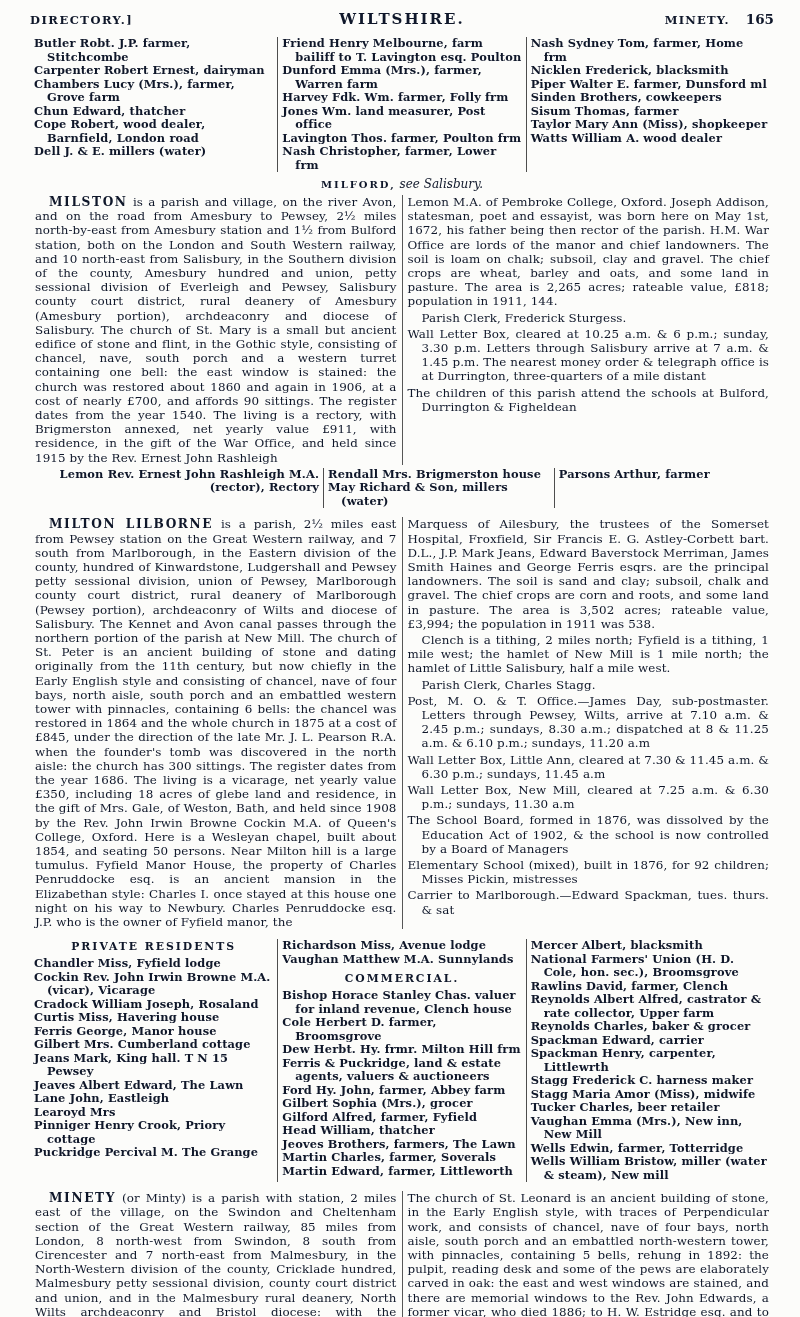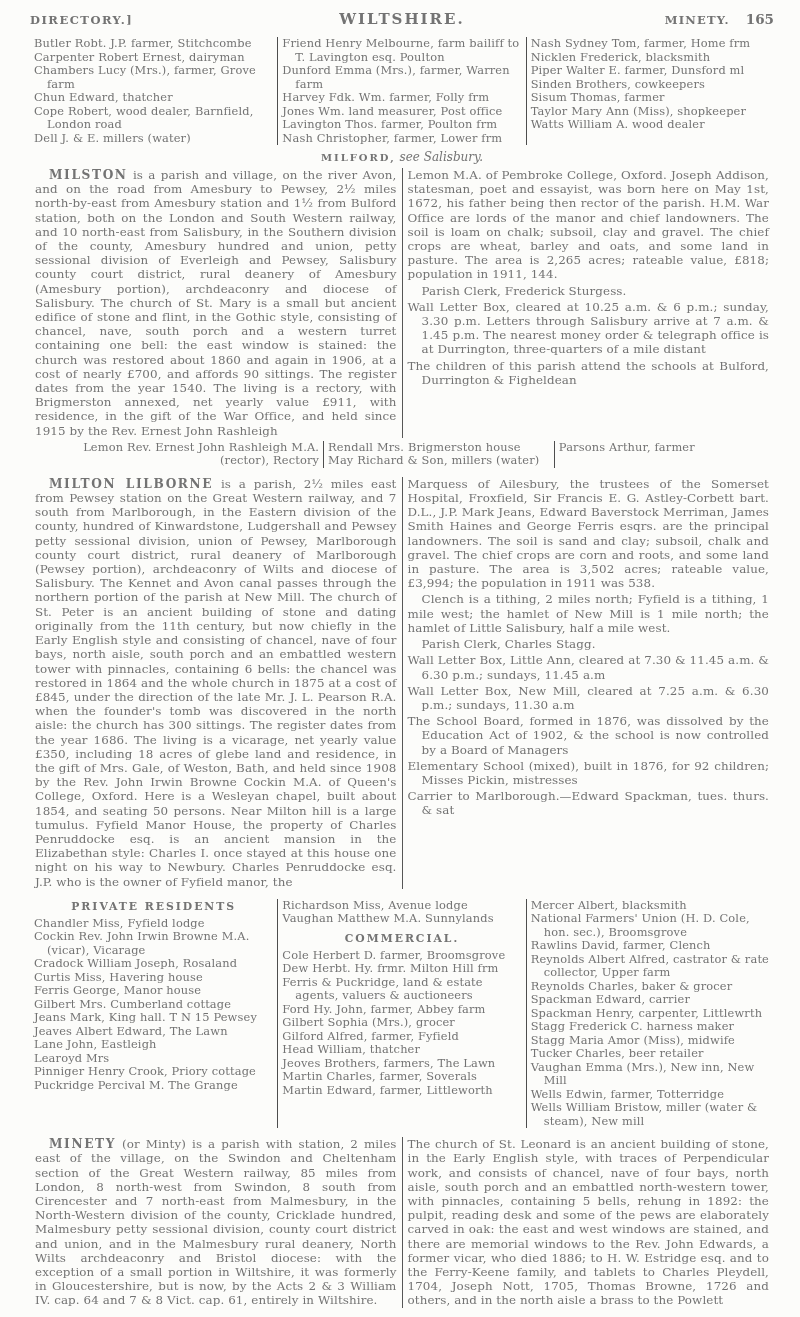--- a/index.html
+++ b/index.html
@@ -1,33 +1,33 @@
 <!DOCTYPE html>
 <html><head>
 <meta charset="utf-8">
 <style>
   html,body{margin:0;padding:0;background:#f4f4f1;}
   .page{
     position:relative;
     width:800px;height:1317px;box-sizing:border-box;
-    margin:0 auto;background:#fcfcfa;color:#737373;
+    margin:0 auto;background:#fcfcfa;color:#0f172a;
     padding:6px 26px 12px 30px;overflow:hidden;
     font-family:"DejaVu Serif","Liberation Serif",serif;
   }
   
   .pagehead{display:grid;grid-template-columns:1fr auto 1fr;align-items:baseline;margin-top:4px;}
   .ph-left{font-size:11.5px;letter-spacing:1.5px;font-weight:bold;}
   .ph-center{font-size:15px;letter-spacing:2px;font-weight:bold;}
   .ph-right{text-align:right;font-size:11.5px;letter-spacing:1.2px;font-weight:bold;}
   .ph-right .pageno{font-size:13.5px;margin-left:16px;letter-spacing:0;}
   
   .cols3{display:flex;margin-top:9px;}
   .cols3 .col{flex:1 1 0;padding:0 4px;min-width:0;}
   .cols3 .col + .col{border-left:1px solid #4d4d4d;}
-  ul.entries{list-style:none;margin:0;padding:0;}
+  ul.entries{list-style:none;margin:0;padding:0;font-weight:bold;}
   li.entry{
     font-size:11.4px;line-height:13.5px;
     padding-left:13px;text-indent:-13px;
     letter-spacing:.15px;white-space:normal;
   }
   
   .xref{text-align:center;font-size:12px;margin:5px 0 4px;}
   .xref b{letter-spacing:2px;font-size:10px;}
   .xref i{font-style:italic;margin-top:8px;}
   
@@ -147,20 +147,21 @@
   </div>
 
   <div class="cols2 sect">
     <div class="half">
       <p class="lead"><b class="secname">MILTON LILBORNE</b> <span>is a parish, 2½ miles east from Pewsey station on the Great Western railway, and 7 south from Marlborough, in the Eastern division of the county, hundred of Kinwardstone, Ludgershall and Pewsey petty sessional division, union of Pewsey, Marlborough county court district, rural deanery of Marlborough (Pewsey portion), archdeaconry of Wilts and diocese of Salisbury. The Kennet and Avon canal passes through the northern portion of the parish at New Mill. The church of St. Peter is an ancient building of stone and dating originally from the 11th century, but now chiefly in the Early English style and consisting of chancel, nave of four bays, north aisle, south porch and an embattled western tower with pinnacles, containing 6 bells: the chancel was restored in 1864 and the whole church in 1875 at a cost of £845, under the direction of the late Mr. J. L. Pearson R.A. when the founder's tomb was discovered in the north aisle: the church has 300 sittings. The register dates from the year 1686. The living is a vicarage, net yearly value £350, including 18 acres of glebe land and residence, in the gift of Mrs. Gale, of Weston, Bath, and held since 1908 by the Rev. John Irwin Browne Cockin M.A. of Queen's College, Oxford. Here is a Wesleyan chapel, built about 1854, and seating 50 persons. Near Milton hill is a large tumulus. Fyfield Manor House, the property of Charles Penruddocke esq. is an ancient mansion in the Elizabethan style: Charles I. once stayed at this house one night on his way to Newbury. Charles Penruddocke esq. J.P. who is the owner of Fyfield manor, the</span></p>
     </div>
     <div class="half rule">
       <p class="cont">Marquess of Ailesbury, the trustees of the Somerset Hospital, Froxfield, Sir Francis E. G. Astley-Corbett bart. D.L., J.P. Mark Jeans, Edward Baverstock Merriman, James Smith Haines and George Ferris esqrs. are the principal landowners. The soil is sand and clay; subsoil, chalk and gravel. The chief crops are corn and roots, and some land in pasture. The area is 3,502 acres; rateable value, £3,994; the population in 1911 was 538.</p>
       <p class="par">Clench is a tithing, 2 miles north; Fyfield is a tithing, 1 mile west; the hamlet of New Mill is 1 mile north; the hamlet of Little Salisbury, half a mile west.</p>
       <p class="par">Parish Clerk, Charles Stagg.</p>
+      <p class="hang">Post, M. O. &amp; T. Office.—James Day, sub-postmaster. Letters through Pewsey, Wilts, arrive at 7.10 a.m. &amp; 2.45 p.m.; sundays, 8.30 a.m.; dispatched at 8 &amp; 11.25 a.m. &amp; 6.10 p.m.; sundays, 11.20 a.m</p>
       <p class="hang">Wall Letter Box, Little Ann, cleared at 7.30 &amp; 11.45 a.m. &amp; 6.30 p.m.; sundays, 11.45 a.m</p>
       <p class="hang">Wall Letter Box, New Mill, cleared at 7.25 a.m. &amp; 6.30 p.m.; sundays, 11.30 a.m</p>
       <p class="hang">The School Board, formed in 1876, was dissolved by the Education Act of 1902, &amp; the school is now controlled by a Board of Managers</p>
       <p class="hang">Elementary School (mixed), built in 1876, for 92 children; Misses Pickin, mistresses</p>
       <p class="hang">Carrier to Marlborough.—Edward Spackman, tues. thurs. &amp; sat</p>
     </div>
   </div>
 
   <div class="residents">
     <div class="col">
@@ -183,20 +184,21 @@
     </div>
     <div class="col">
       <ul class="entries">
 
       <li class="entry">Richardson Miss, Avenue lodge</li>
           <li class="entry">Vaughan Matthew M.A. Sunnylands</li>
         </ul>
       <div class="listhead mid">COMMERCIAL.</div>
       <ul class="entries">
 
+      <li class="entry">Bishop Horace Stanley Chas. valuer for inland revenue, Clench house</li>
           <li class="entry">Cole Herbert D. farmer, Broomsgrove</li>
           <li class="entry">Dew Herbt. Hy. frmr. Milton Hill frm</li>
           <li class="entry">Ferris &amp; Puckridge, land &amp; estate agents, valuers &amp; auctioneers</li>
           <li class="entry">Ford Hy. John, farmer, Abbey farm</li>
           <li class="entry">Gilbert Sophia (Mrs.), grocer</li>
           <li class="entry">Gilford Alfred, farmer, Fyfield</li>
           <li class="entry">Head William, thatcher</li>
           <li class="entry">Jeoves Brothers, farmers, The Lawn</li>
           <li class="entry">Martin Charles, farmer, Soverals</li>
           <li class="entry">Martin Edward, farmer, Littleworth</li>

